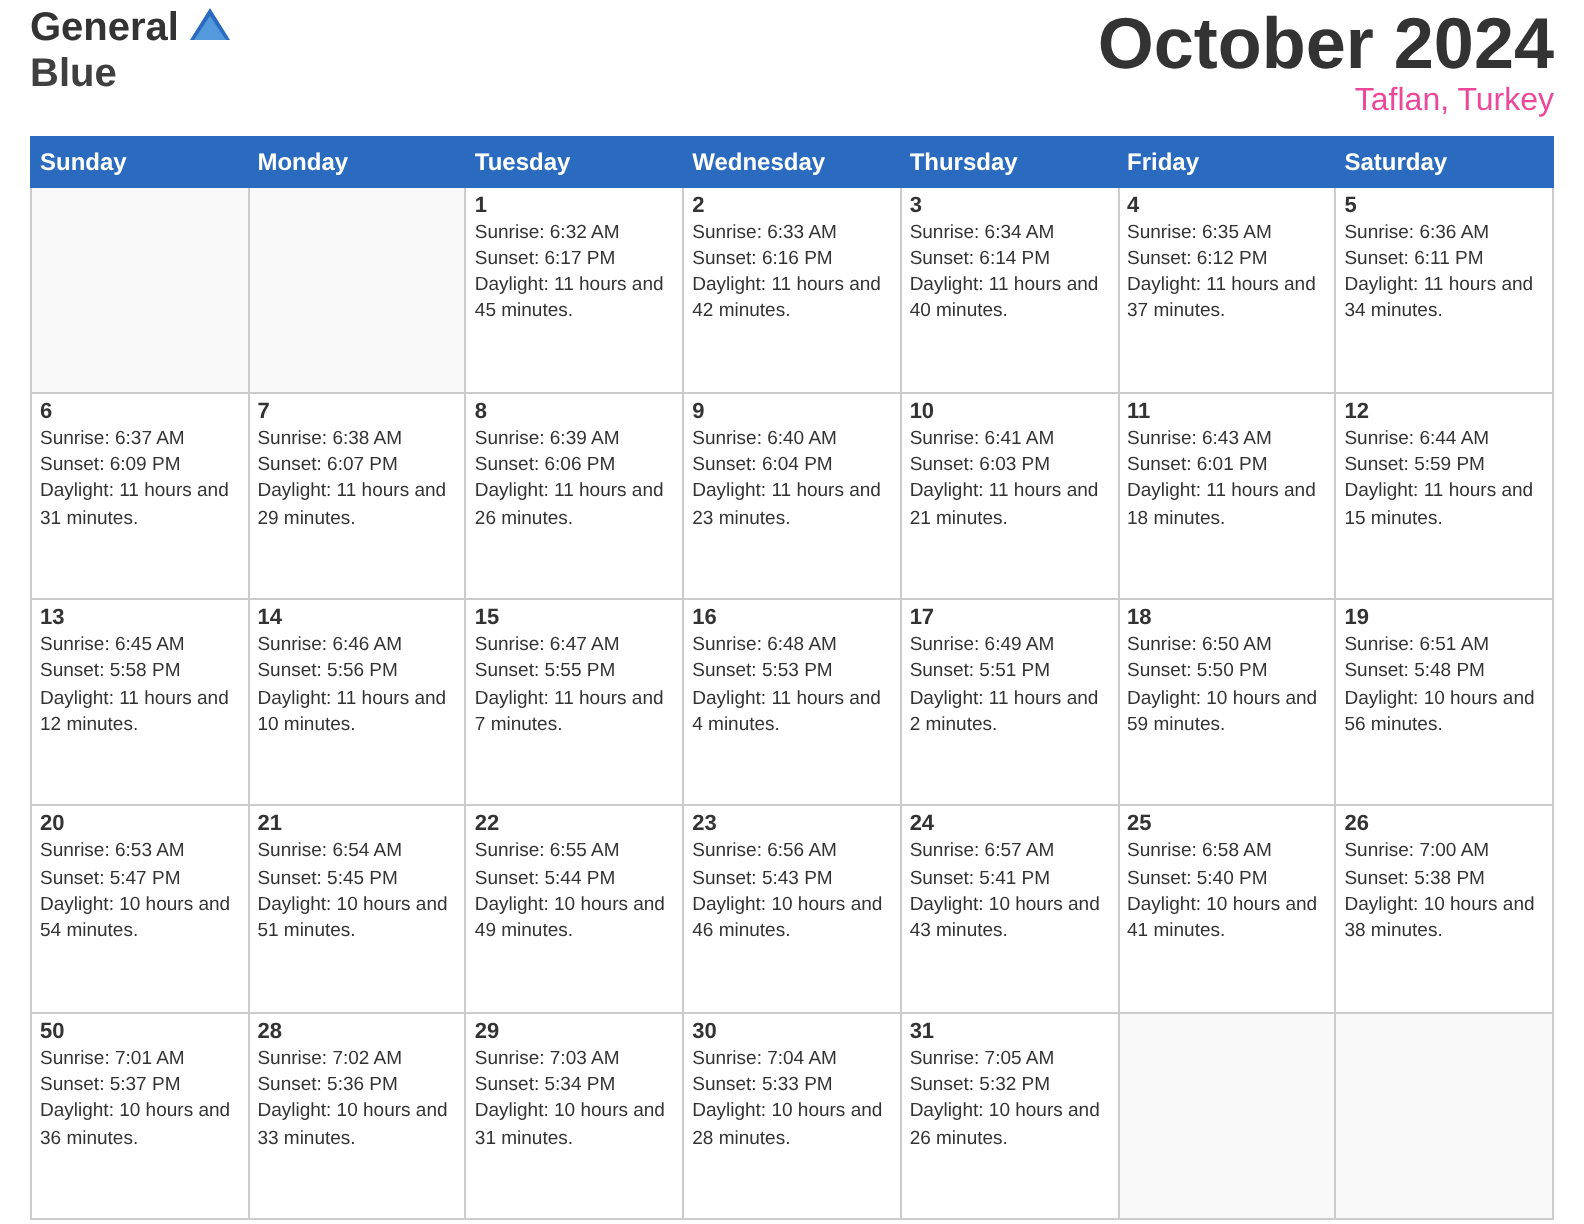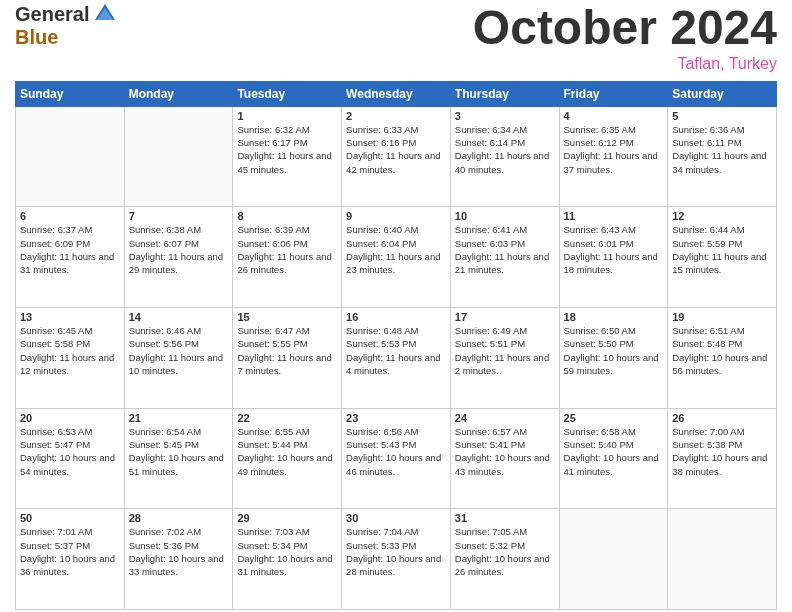--- a/index.html
+++ b/index.html
@@ -34,32 +34,32 @@
       gap: 2px;
     }
     .logo-general {
       font-size: 20px;
       font-weight: bold;
       color: #333;
     }
     .logo-blue {
       font-size: 20px;
       font-weight: bold;
-      color: #a16207;
+      color: #404040;
     }
     .logo-icon {
       width: 24px;
       height: 24px;
       margin-left: 2px;
     }
     .title-block {
       text-align: right;
     }
     .month-title {
-      font-size: 48px;
+      font-size: 36px;
       font-weight: bold;
       color: #333;
       line-height: 1.1;
     }
     .subtitle {
       font-size: 16px;
       color: #ec4899;
       text-align: right;
     }
     .calendar {

